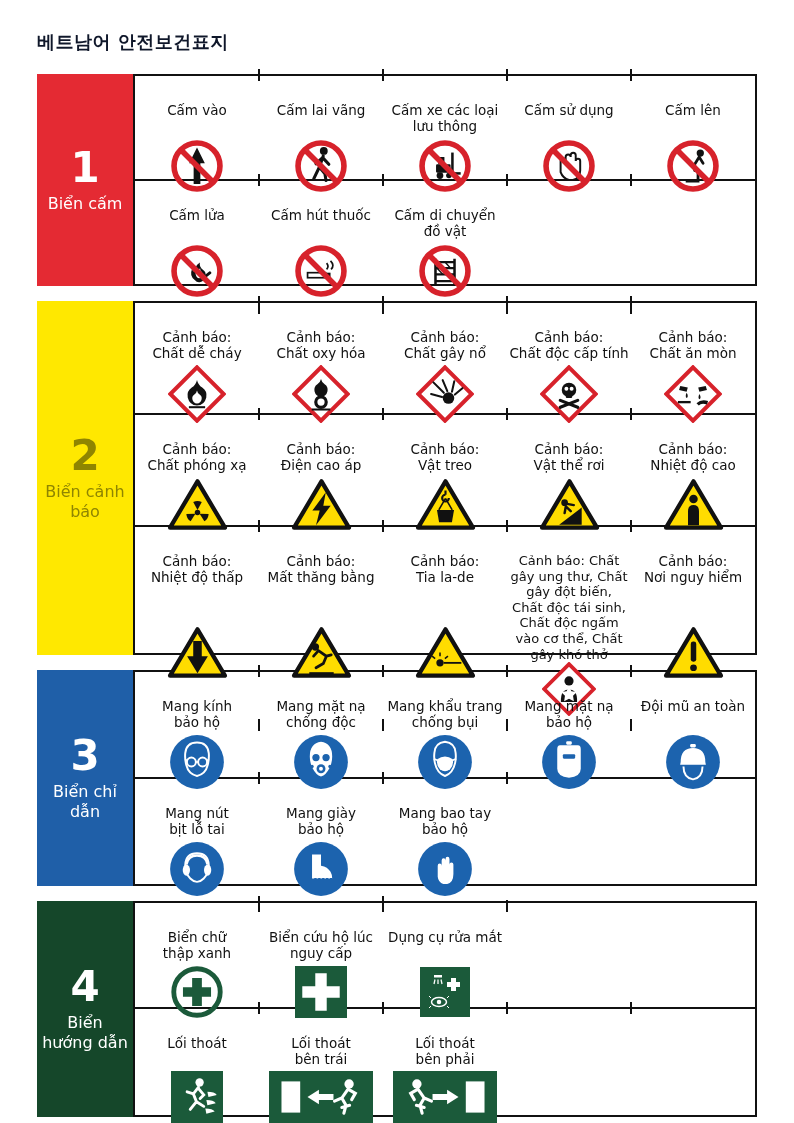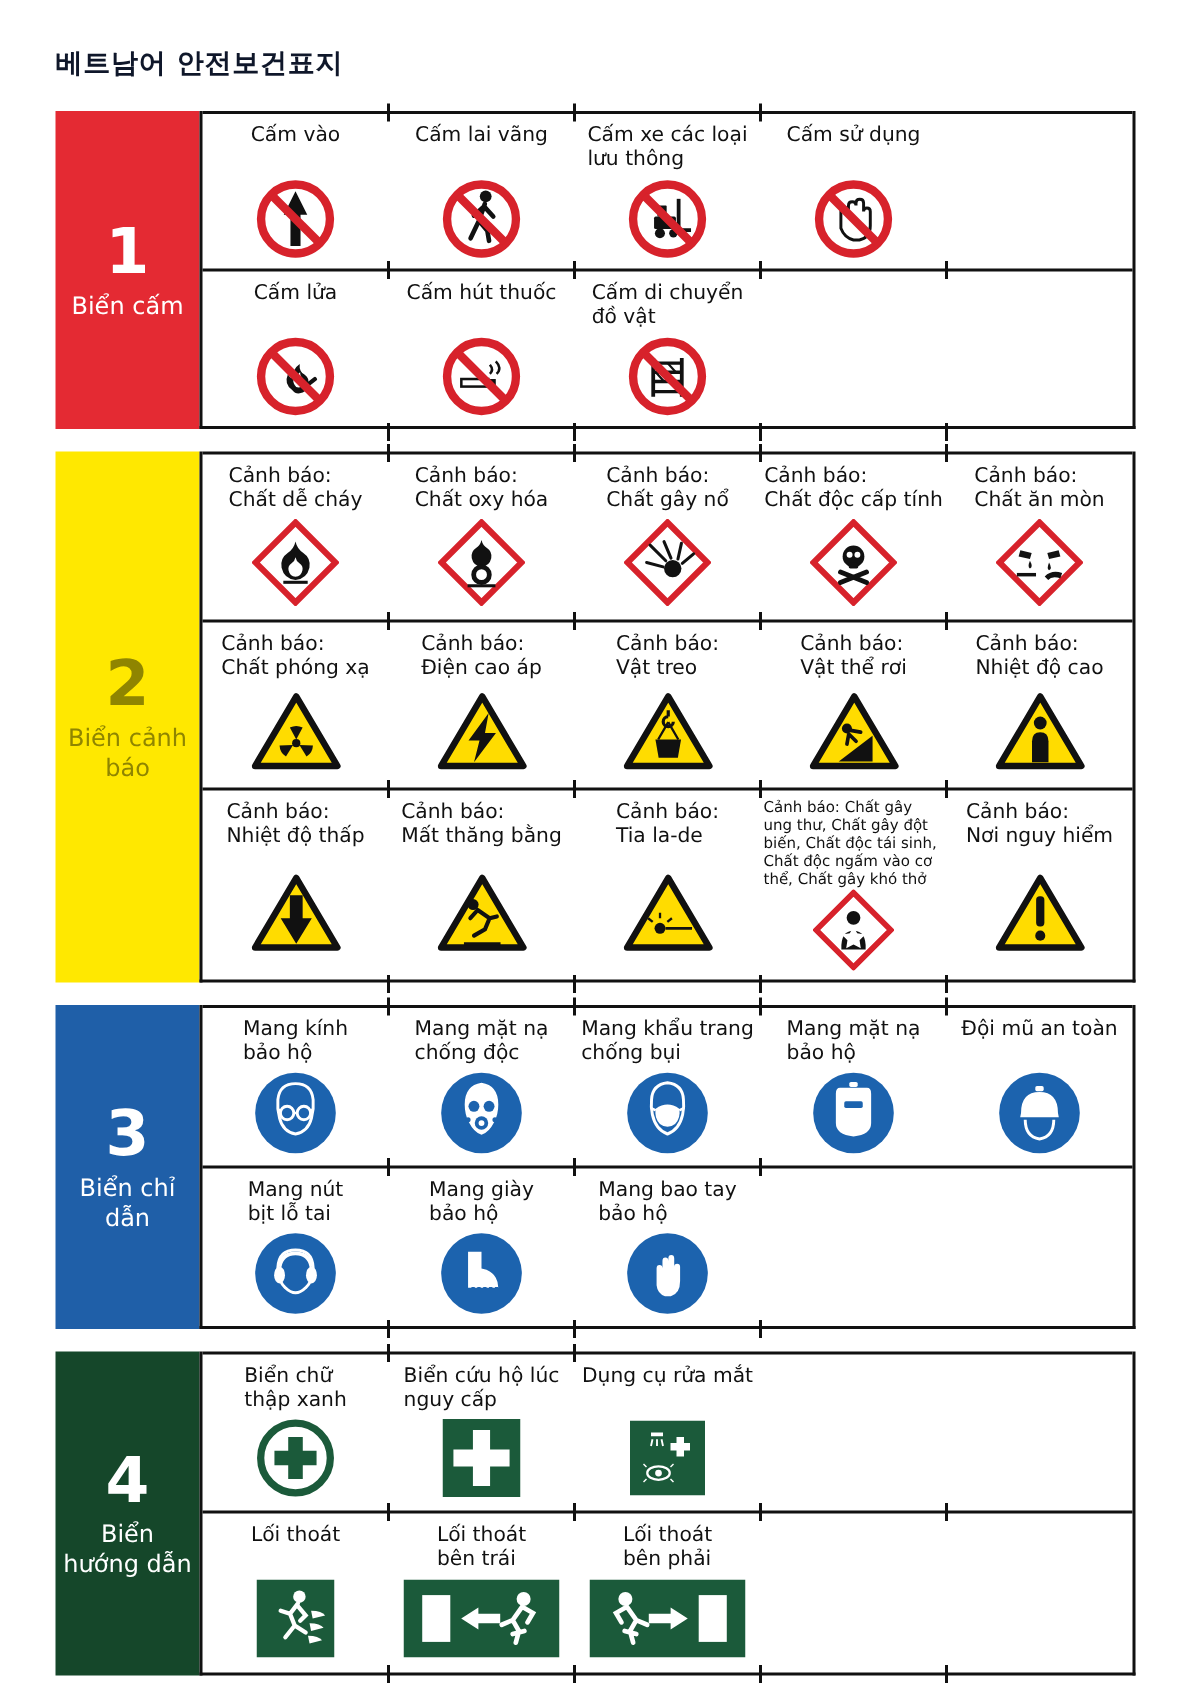--- a/index.html
+++ b/index.html
@@ -8,22 +8,22 @@
   .page-title{font-size:18px;font-weight:bold;letter-spacing:.5px;margin:0 0 20px 0;color:#0f172a;}
   .section{display:flex;margin-bottom:15px;}
   .sidebar{width:96px;flex:0 0 96px;display:flex;flex-direction:column;align-items:center;justify-content:center;text-align:center;}
   .sidebar .num{font-size:42px;font-weight:bold;line-height:1.05;}
   .sidebar .lbl{font-size:16px;margin-top:4px;line-height:1.25;white-space:pre-line;}
   .content{flex:1;border-left:2.5px solid #111;border-right:2px solid #111;border-bottom:2px solid #111;}
   .row{display:grid;grid-template-columns:repeat(5,1fr);border-top:2px solid #111;}
   .cell{position:relative;display:flex;flex-direction:column;align-items:center;padding-top:6px;box-sizing:border-box;}
   .cell:not(:first-child)::before{content:"";position:absolute;left:-1px;top:-7px;width:2px;height:12px;background:#111;}
   .row:last-child .cell:not(:first-child)::after{content:"";position:absolute;left:-1px;bottom:-7px;width:2px;height:12px;background:#111;}
-  .sign-label{font-size:13.5px;line-height:1.22;white-space:pre-line;min-height:36px;padding:0 2px;}
-  .sign-label.small{font-size:10px;line-height:1.2;min-height:36px;max-width:122px;white-space:normal;}
+  .sign-label{font-size:13.5px;line-height:1.22;text-align:center;white-space:pre-line;min-height:36px;padding:0 2px;margin-top:20px;}
+  .sign-label.small{font-size:13px;line-height:1.2;min-height:36px;max-width:122px;white-space:normal;}
   .icon-wrap{flex:1;display:flex;align-items:center;justify-content:center;padding-bottom:8px;}
   svg{display:block;}
 </style>
 </head>
 <body>
 
 <div class="page">
   <h1 class="page-title">베트남어 안전보건표지</h1>
   <div id="sections">
       <div class="section">
@@ -75,20 +75,32 @@
             <div class="cell">
               <div class="sign-label">Cấm sử dụng</div>
               <div class="icon-wrap">
                 <svg width="56" height="56" viewBox="0 0 100 100">
                   <path d="M35 61 V41 q0-4.5 4.5-4.5 T44 41 v-7 q0-4.5 4.5-4.5 T53 34 v-3 q0-4.5 4.5-4.5 T62 31 v10 q0-4 4-4 t4 4 v17 q0 14-13 17 h-7 q-11-3-15-14 z" fill="#ffffff" stroke="#111111" stroke-width="3.5"></path>
  <circle cx="50" cy="50" r="41" fill="none" stroke="#d7222b" stroke-width="10"></circle>
  <line x1="22" y1="22" x2="78" y2="78" stroke="#d7222b" stroke-width="10"></line>
                 </svg>
               </div>
             </div>
+            <div class="cell">
+              <div class="sign-label">Cấm lên</div>
+              <div class="icon-wrap">
+                <svg width="56" height="56" viewBox="0 0 100 100">
+                  <path d="M37 77 h22 v-19" fill="none" stroke="#111111" stroke-width="5"></path>
+                  <circle cx="63" cy="27" r="6.5" fill="#111111"></circle>
+   <path d="M61 34 L53 47 L53 58 M61 34 L68 45" stroke="#111111" stroke-width="5" fill="none" stroke-linecap="round"></path>
+ <circle cx="50" cy="50" r="41" fill="none" stroke="#d7222b" stroke-width="10"></circle>
+ <line x1="22" y1="22" x2="78" y2="78" stroke="#d7222b" stroke-width="10"></line>
+                </svg>
+              </div>
+            </div>
           </div>
           <div class="row" style="height: 103px;">
             <div class="cell">
               <div class="sign-label">Cấm lửa</div>
               <div class="icon-wrap">
                 <svg width="56" height="56" viewBox="0 0 100 100">
                   <path d="M46 66 q-10-7-5-19 q3 6 7 5 q-3-10 7-17 q-1 9 6 13 q6 4 4 12 q-2 9-10 10 q-5 1-9-4 z" fill="#111111"></path>
    <path d="M49 60 q-3-4-0.5-9 q2 3 4 2 q-1-5 3-8 q0 5 3 7 q2 3 1 6 q-2 5-6 5 q-3 0-4.5-3 z" fill="#ffffff"></path>
    <rect x="55" y="56" width="22" height="5" rx="2" transform="rotate(-38 66 58)" fill="#111111"></rect>
  <circle cx="50" cy="50" r="41" fill="none" stroke="#d7222b" stroke-width="10"></circle>

